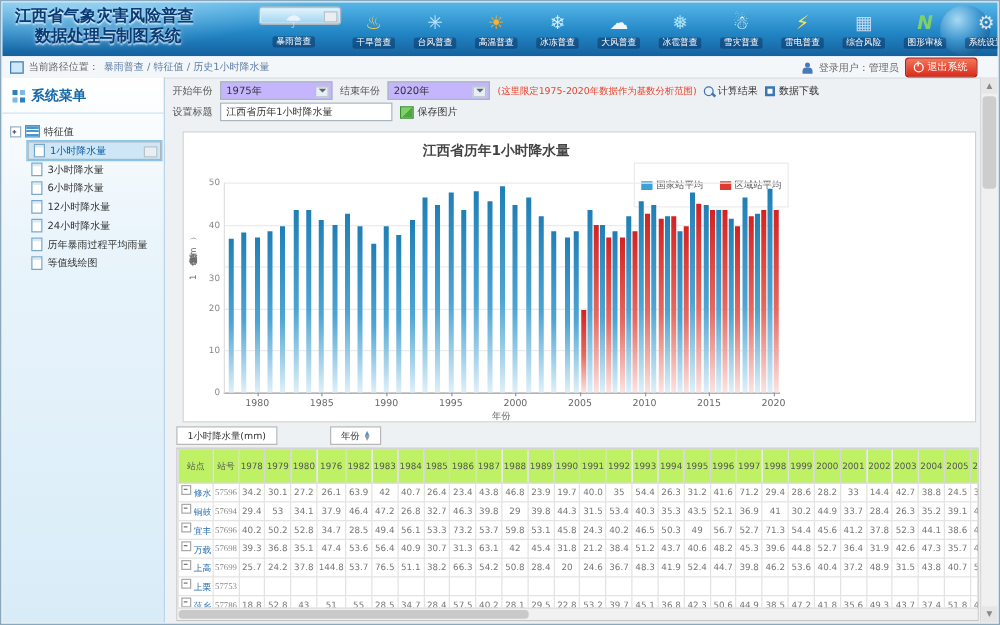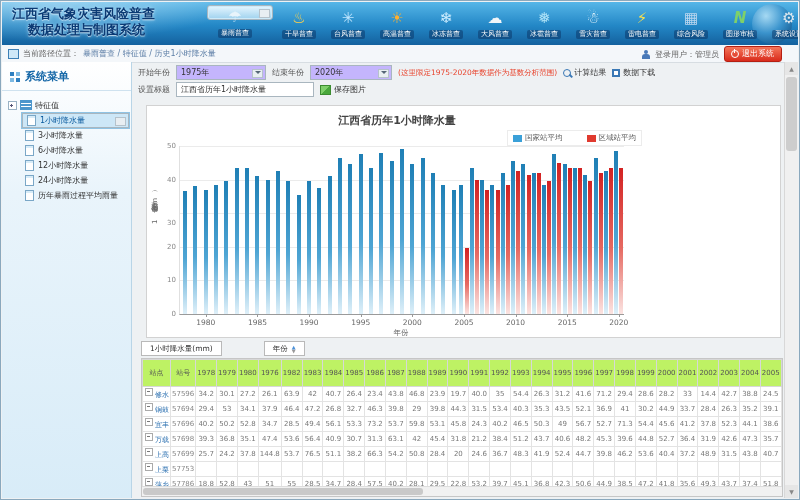--- a/index.html
+++ b/index.html
@@ -78,22 +78,22 @@
   .dl{width:8px;height:8px;background:#3a78b5;position:relative;flex:none;}
   .dl:before{content:"";position:absolute;left:2px;top:2px;width:4px;height:4px;background:#fff;}
   #txt-title{width:128px;height:13px;background:#fff;border:1px solid #a9b6bf;display:flex;align-items:center;
        padding:0 4px;color:#333;}
   .pic{width:9px;height:8px;background:linear-gradient(135deg,#7fd06a 50%,#4aa83c 50%);border:1px solid #3c8c30;flex:none;}
 
   
   #chartpanel{position:absolute;left:145px;top:104px;right:18px;height:231px;background:#fff;
        border:1px solid #d2d2d2;}
   #ctitle{position:absolute;left:0;top:7px;width:500px;text-align:center;font-size:11px;font-weight:bold;color:#444;}
-  #legend{position:absolute;top:24px;left:360px;display:flex;gap:24px;align-items:center;background:#fff;
-       border:1px solid #ececec;padding:2px 5px;font-size:7.5px;color:#555;}
+  #legend{position:absolute;top:24px;left:360px;display:flex;gap:13px;align-items:center;background:#fff;
+       border:1px solid #ececec;padding:12px 5px;font-size:7.5px;color:#555;}
   .lgi{display:flex;align-items:center;gap:3px;}
   .sw{width:9px;height:7px;}
   #plot{position:absolute;left:32px;top:40px;width:444px;height:168px;border-left:1px solid #e0e0e0;border-bottom:1px solid #9a9a9a;}
   .gline{position:absolute;left:0;right:0;height:1px;background:#ebebeb;}
   .ylab{position:absolute;width:20px;text-align:right;font-size:7px;color:#888;left:-24px;margin-top:-4px;}
   .bar{position:absolute;bottom:0;width:4px;}
   .bar.b{background:linear-gradient(180deg,#1f7fb5 0%,#4ea5d4 55%,#dff0f9 100%);}
   .bar.r{background:linear-gradient(180deg,#d32222 0%,#e66a62 55%,#fbe4e2 100%);}
   .xtick{position:absolute;top:100%;width:1px;height:3px;background:#999;}
   .xlab{position:absolute;top:100%;margin-top:4px;width:30px;margin-left:-15px;text-align:center;font-size:7.5px;color:#666;}
@@ -109,21 +109,21 @@
        border:1px solid #c6c6c6;overflow:hidden;}
   table{border-collapse:collapse;table-layout:fixed;}
   th,td{border:1px solid #e3e3e3;font-weight:normal;overflow:hidden;white-space:nowrap;}
   thead th{height:24px;font-size:7px;color:#555;background:#bef264;border-color:#d7d7d7;}
   .c-st{width:44px}.c-id{width:34px}.c-y{width:21px}
   tbody td{height:11px;font-size:7px;color:#777;text-align:center;}
   td.st{text-align:left;padding-left:2px;}
   td.st .exp2{display:inline-block;width:6px;height:6px;border:1px solid #aaa;background:#fff;position:relative;vertical-align:1px;margin-right:2px;}
   td.st .exp2:before{content:"";position:absolute;left:1px;top:2px;width:3px;height:1px;background:#777;}
   td.st a{color:#2a6fb0;text-decoration:none;}
-  td.id{color:#888;}
+  td.id{color:#888;font-family:Liberation Serif, serif;}
   #hscroll{position:absolute;left:0;right:0;bottom:0;height:9px;background:#f1f1f1;border-top:1px solid #ddd;}
   #hthumb{position:absolute;left:1px;top:1px;width:280px;height:7px;background:#c9c9c9;border-radius:3px;}
 
   
   #vscroll{position:absolute;top:61px;bottom:1px;right:1px;width:13px;background:#f0f0f0;border-left:1px solid #d8d8d8;}
   .varr{position:absolute;left:0;right:0;height:13px;background:#e6e6e6;color:#888;font-size:6px;text-align:center;line-height:13px;}
   #va-up{top:0}#va-dn{bottom:0}
   #vthumb{position:absolute;left:1px;right:1px;top:15px;height:74px;background:#cdcdcd;border-radius:3px;}
 </style>
 </head>
@@ -232,20 +232,24 @@
           <span class="doc"></span>
           <span>12小时降水量</span>
         </div>
         <div class="tchild">
           <span class="doc"></span>
           <span>24小时降水量</span>
         </div>
         <div class="tchild">
           <span class="doc"></span>
           <span>历年暴雨过程平均雨量</span>
+        </div>
+        <div class="tchild">
+          <span class="doc"></span>
+          <span>等值线绘图</span>
         </div>
       </div>
   </div>
 
   <div id="form">
     <div class="frow">
       <span>开始年份</span>
       <span class="sel" id="sel-start">
           <i></i>
           <span>1975年</span>

